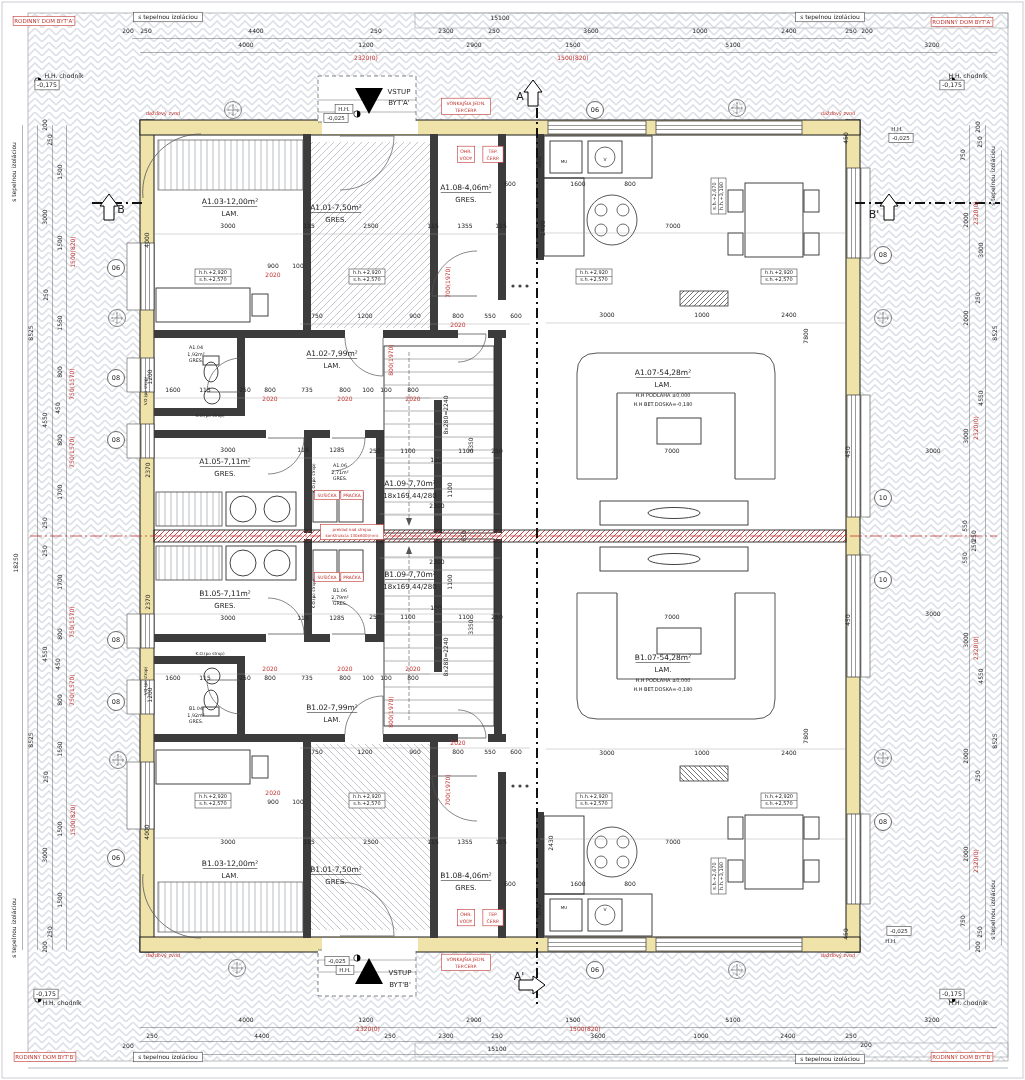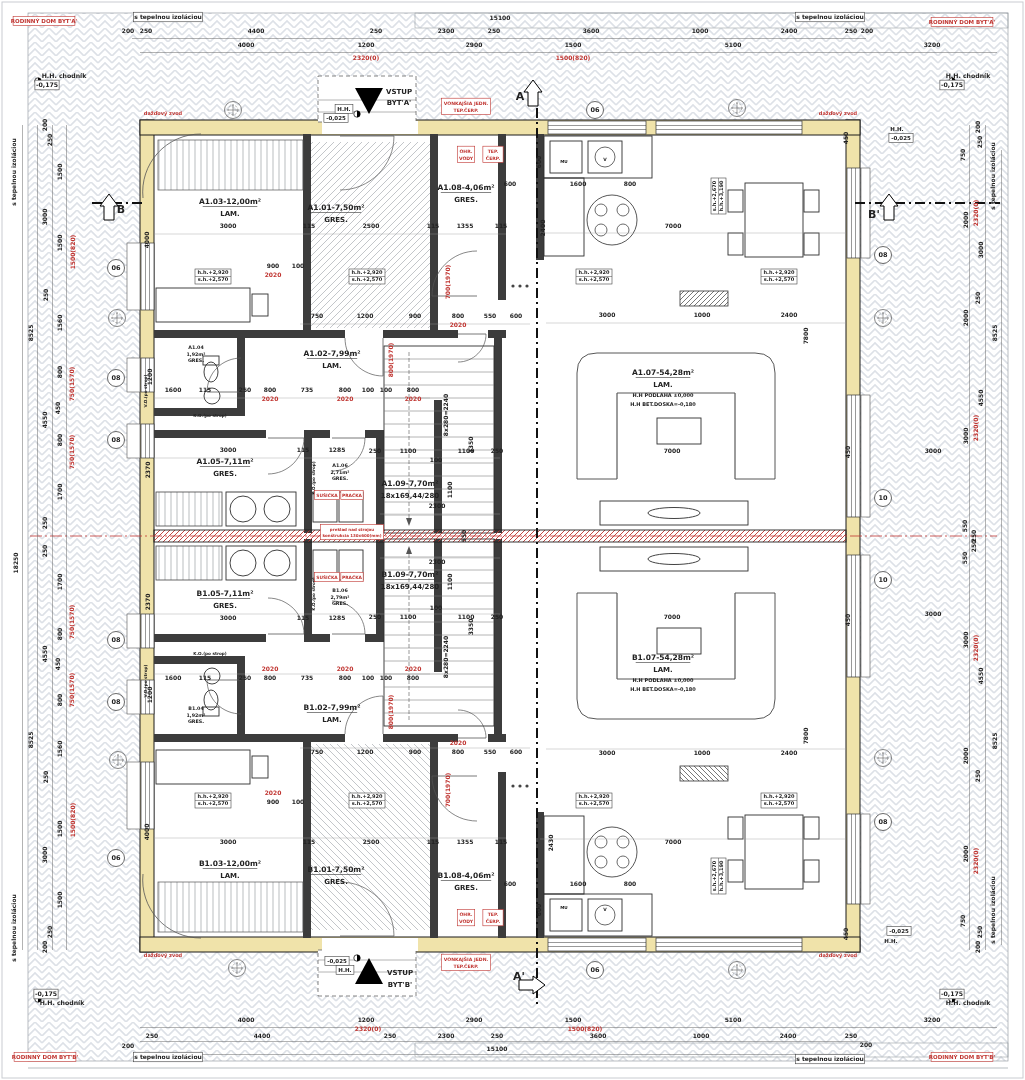--- a/index.html
+++ b/index.html
@@ -1,16 +1,16 @@
 <!DOCTYPE html>
 <html><head>
 <meta charset="utf-8">
 <style>
   html,body{margin:0;padding:0;background:#fff;}
-  #sheet{width:1025px;height:1080px;position:relative;font-family:"DejaVu Sans",sans-serif;font-weight:bold;}
+  #sheet{width:1025px;height:1080px;position:relative;font-family:"DejaVu Sans",sans-serif;}
   svg{display:block;}
   text{font-family:"DejaVu Sans",sans-serif;}
 </style>
 </head>
 <body>
 
 <div id="sheet">
   <svg id="plan" width="1025" height="1080" viewBox="0 0 1025 1080" aria-label="floor plan">
     <defs>
       <pattern id="hb" width="14" height="14" patternUnits="userSpaceOnUse">

